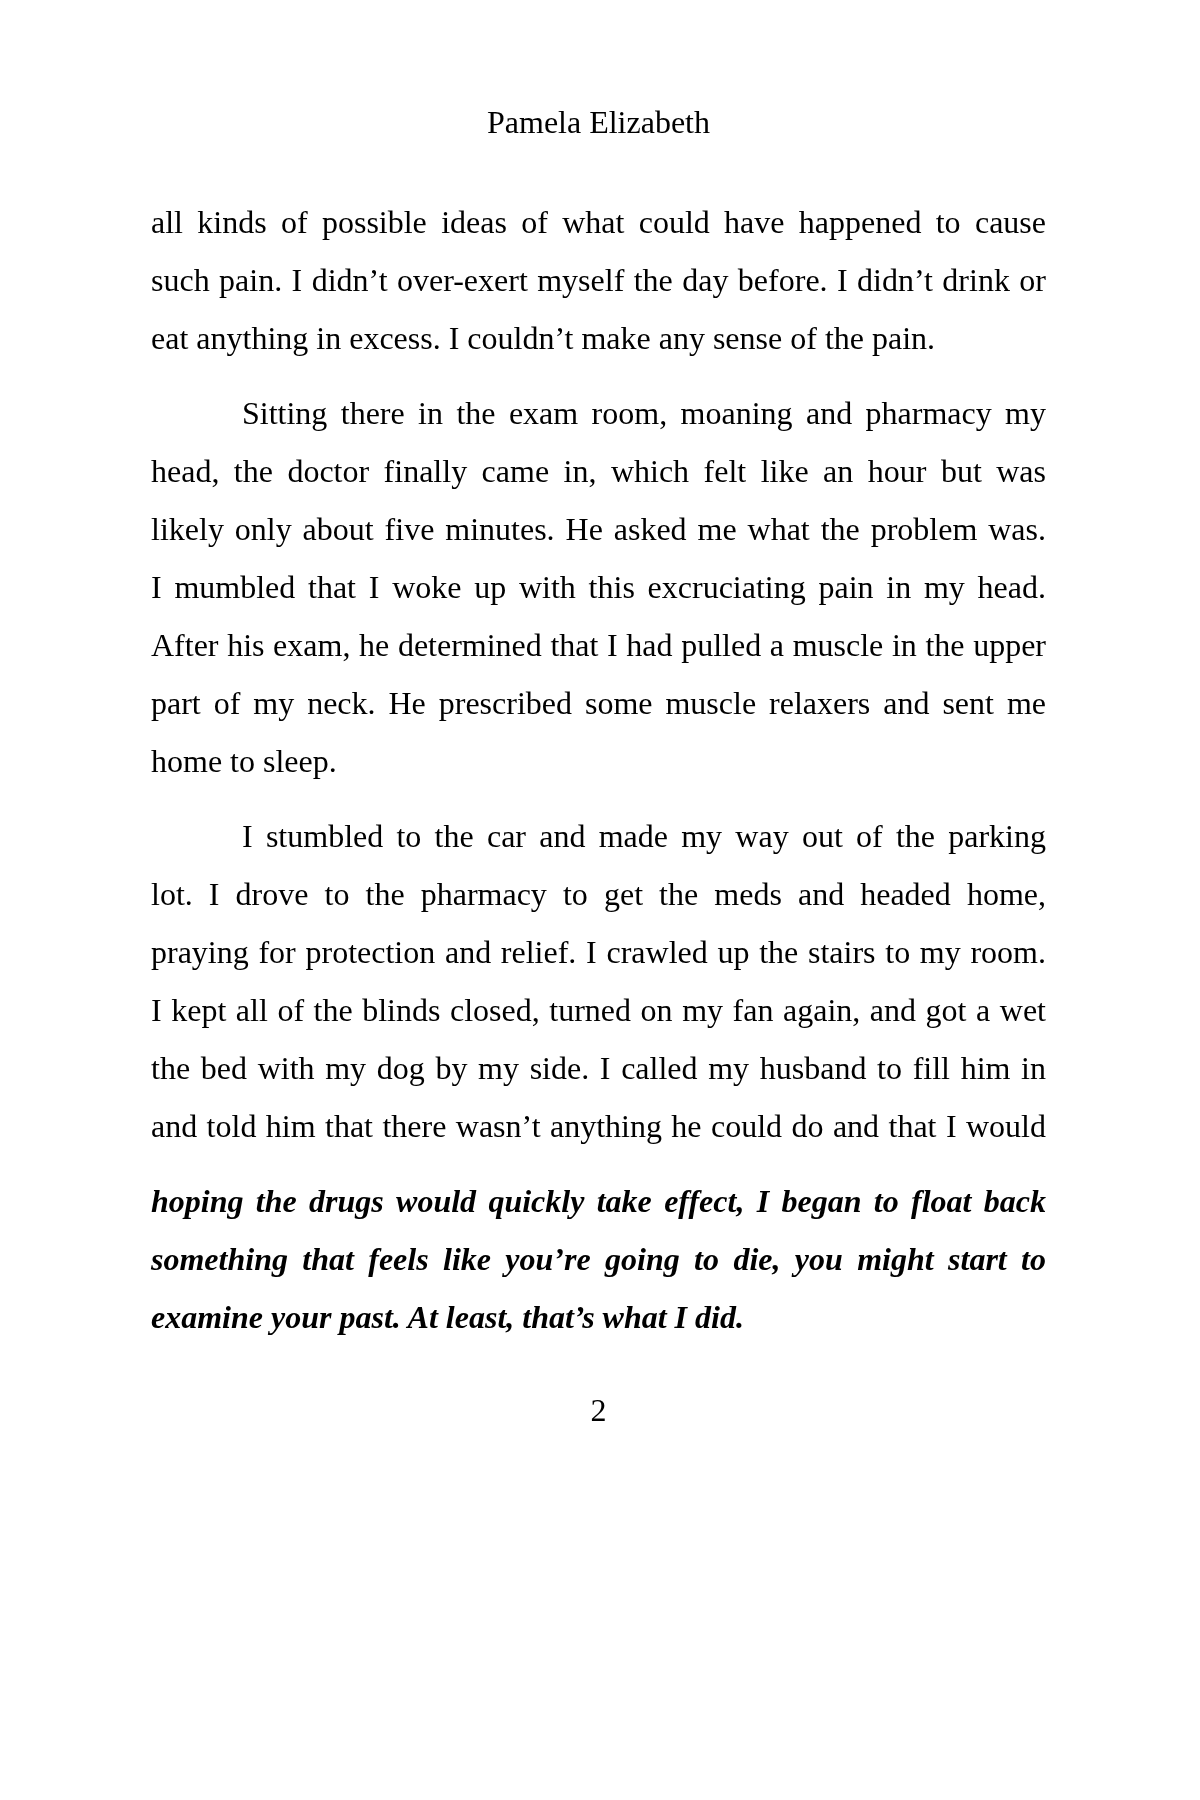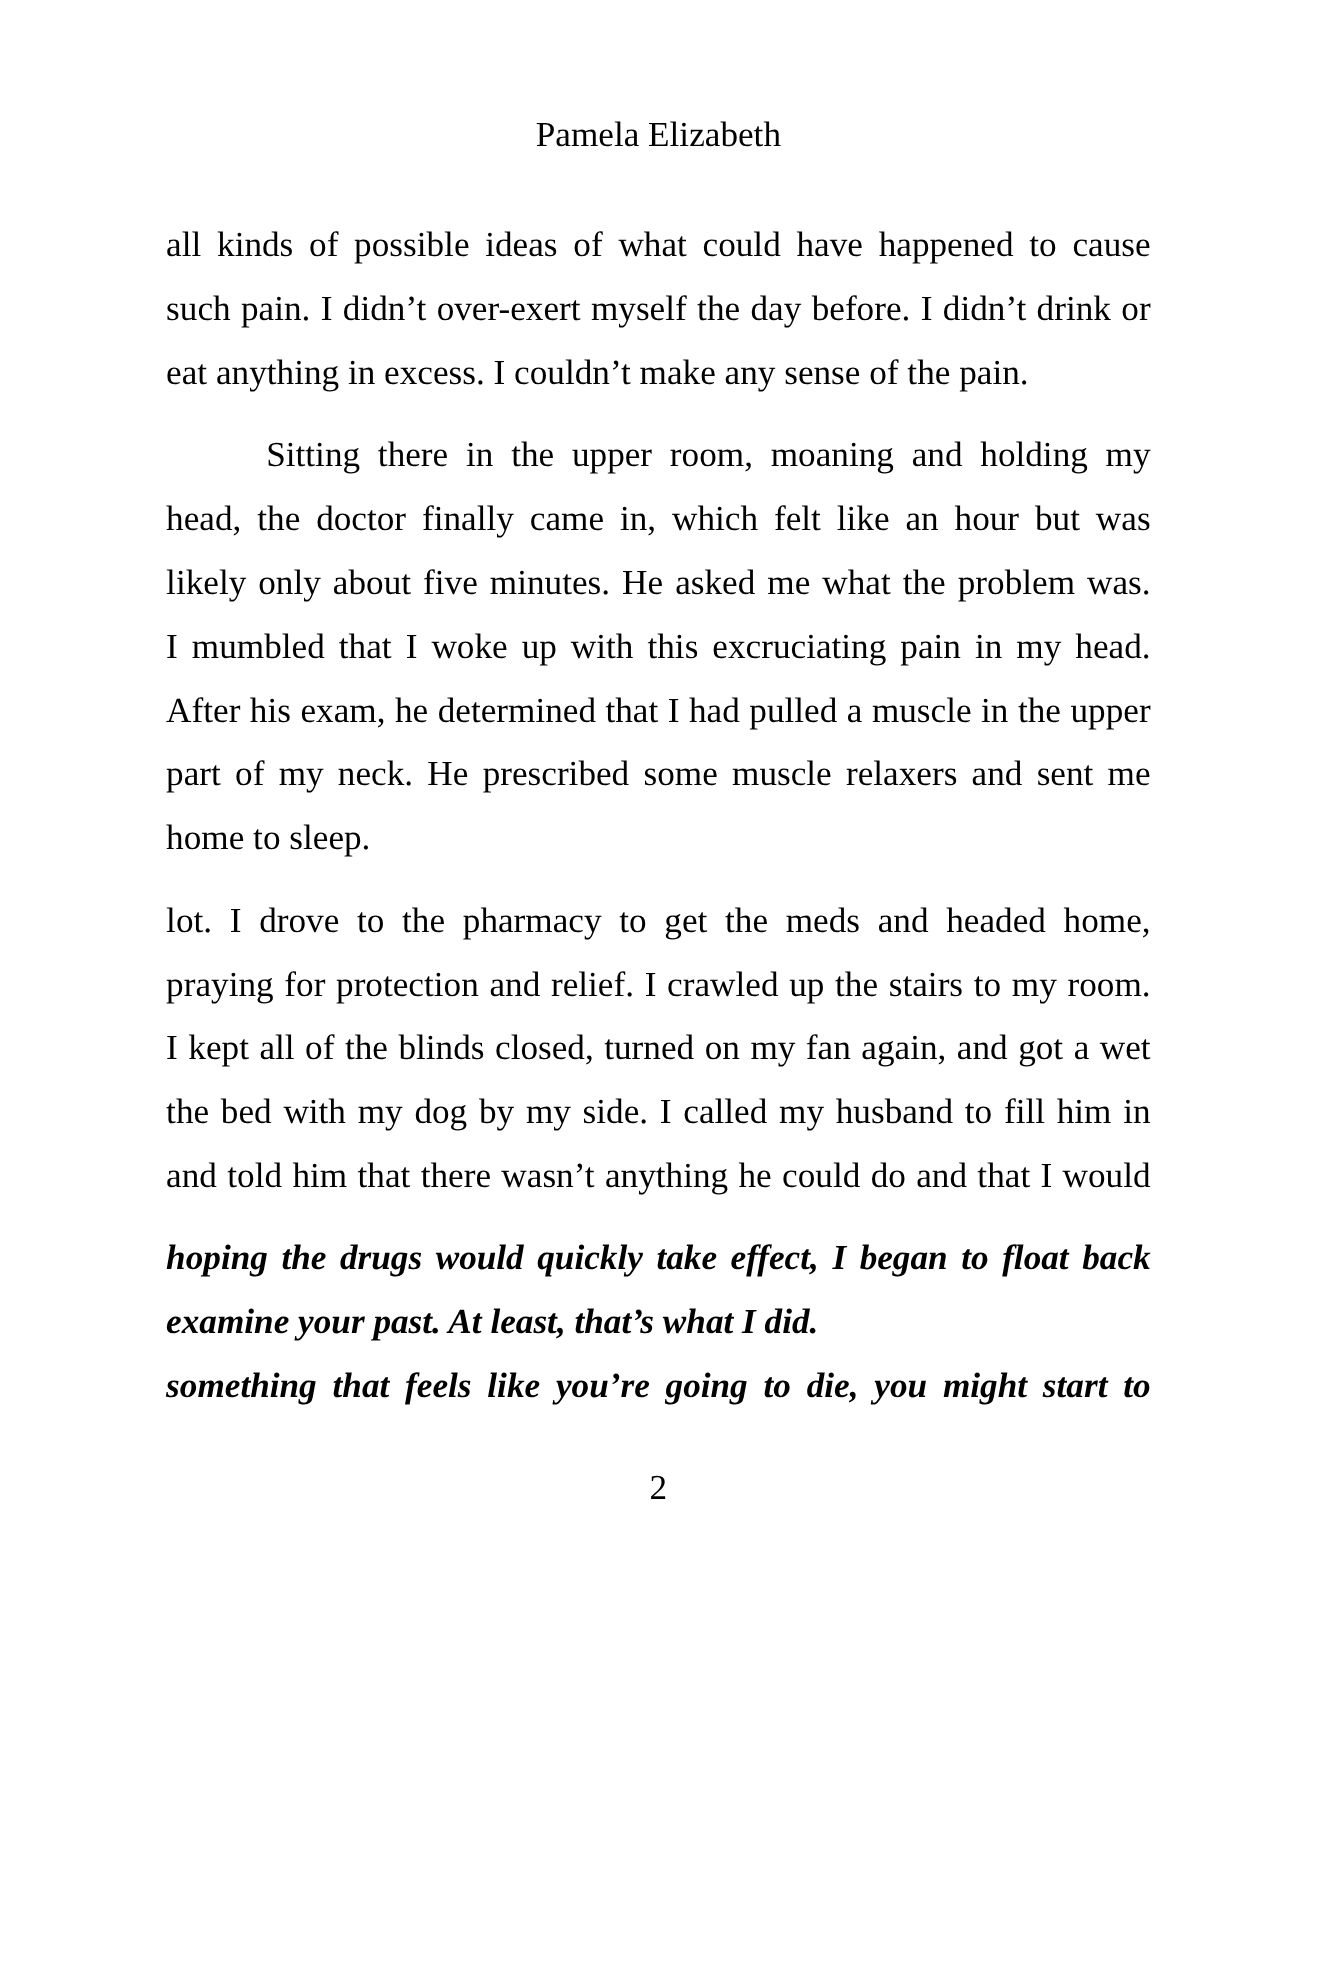--- a/index.html
+++ b/index.html
@@ -69,40 +69,41 @@
 
   <div class="content">
 
     <div class="para">
       <div class="line">all kinds of possible ideas of what could have happened to cause</div>
       <div class="line">such pain. I didn’t over-exert myself the day before. I didn’t drink or</div>
       <div class="line last">eat anything in excess. I couldn’t make any sense of the pain.</div>
     </div>
 
     <div class="para">
-      <div class="line indent">Sitting there in the upper room, moaning and holding my</div>
+      <div class="line indent">Sitting there in the exam room, moaning and pharmacy my</div>
       <div class="line">head, the doctor finally came in, which felt like an hour but was</div>
       <div class="line">likely only about five minutes. He asked me what the problem was.</div>
       <div class="line">I mumbled that I woke up with this excruciating pain in my head.</div>
       <div class="line">After his exam, he determined that I had pulled a muscle in the upper</div>
       <div class="line">part of my neck. He prescribed some muscle relaxers and sent me</div>
       <div class="line last">home to sleep.</div>
     </div>
 
     <div class="para">
+      <div class="line indent">I stumbled to the car and made my way out of the parking</div>
       <div class="line">lot. I drove to the pharmacy to get the meds and headed home,</div>
       <div class="line">praying for protection and relief. I crawled up the stairs to my room.</div>
       <div class="line">I kept all of the blinds closed, turned on my fan again, and got a wet</div>
       <div class="line">the bed with my dog by my side. I called my husband to fill him in</div>
       <div class="line">and told him that there wasn’t anything he could do and that I would</div>
     </div>
 
     <div class="para emphasis">
       <div class="line">hoping the drugs would quickly take effect, I began to float back</div>
+      <div class="line">something that feels like you’re going to die, you might start to</div>
       <div class="line last">examine your past. At least, that’s what I did.</div>
-      <div class="line">something that feels like you’re going to die, you might start to</div>
     </div>
 
   </div>
 
   <div class="page-number">2</div>
 
 </div>
 
 </body></html>

